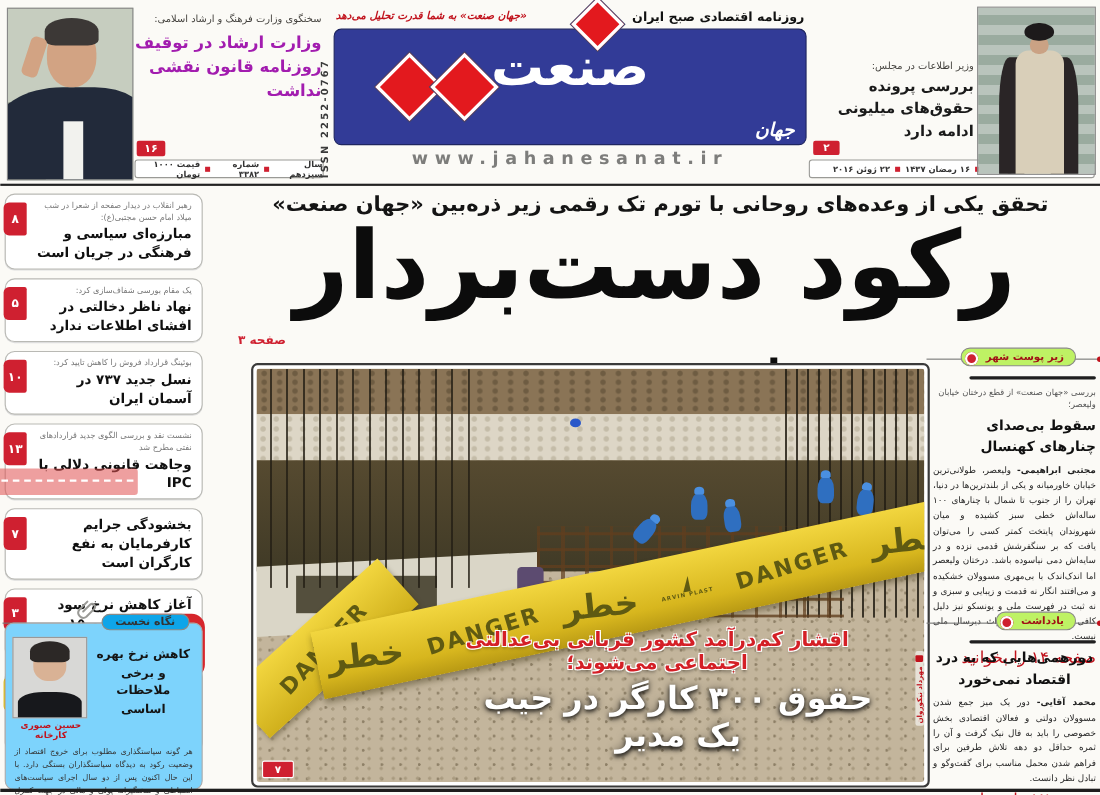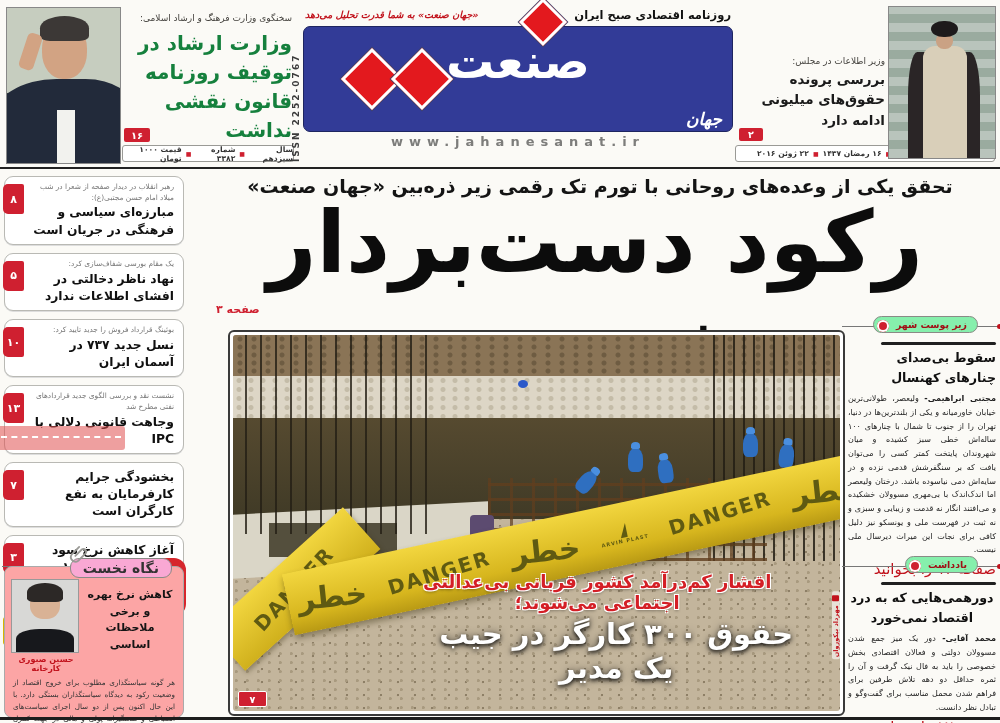--- a/index.html
+++ b/index.html
@@ -10,42 +10,42 @@
   .photo-tl{position:absolute;left:6px;top:7px;width:113px;height:155px;background:#c6cdbf;
             border:1px solid #888;overflow:hidden;}
   .ptl-chair{position:absolute;left:0;bottom:0;width:30%;height:45%;background:#3a4438;}
   .ptl-suit{position:absolute;left:-12%;bottom:-4%;width:125%;height:58%;background:#222a3a;border-radius:45% 35% 0 0;}
   .ptl-shirt{position:absolute;left:44%;bottom:0;width:16%;height:34%;background:#f2f2ee;}
   .ptl-head{position:absolute;top:9%;left:31%;width:40%;height:37%;background:#d2a383;border-radius:46%;}
   .ptl-hair{position:absolute;top:5%;left:29%;width:44%;height:16%;background:#3c3836;border-radius:50% 50% 20% 20%;}
   .ptl-hand{position:absolute;top:16%;left:14%;width:13%;height:24%;background:#d2a383;border-radius:5px;transform:rotate(18deg);}
   .story-tl{position:absolute;left:120px;top:12px;width:172px;text-align:right;}
   .story-tl .kicker{font-size:9px;color:#44423e;line-height:1.5;}
-  .story-tl .title{font-size:20px;font-weight:bold;line-height:1.45;margin-top:3px;color:#15803d;}
+  .story-tl .title{font-size:15px;font-weight:bold;line-height:1.45;margin-top:3px;color:#a21caf;}
   .badge{background:#cf2030;color:#fff;font-weight:bold;display:flex;align-items:center;justify-content:center;border-radius:2px;}
   .btl{position:absolute;left:124px;top:128px;width:26px;height:14px;font-size:10px;}
   .strip{position:absolute;border:1px solid #9a9a96;border-radius:3px;background:#fff;font-size:7.6px;
          display:flex;align-items:center;justify-content:center;gap:4px;color:#333;font-weight:bold;}
   .strip .sq{color:#cf2030;font-size:6px;}
   .info{left:122px;top:145px;width:170px;height:15px;}
   .date{left:735px;top:145px;width:258px;height:15px;}
   .issn{position:absolute;left:291px;top:52px;height:112px;writing-mode:vertical-rl;transform:rotate(180deg);
         font-size:9px;font-weight:bold;color:#3a3a3a;letter-spacing:2px;text-align:center;}
   .logo{position:absolute;left:303px;top:6px;width:430px;}
   .logo-top{display:flex;justify-content:space-between;align-items:center;height:17px;padding:0 2px;}
   .tagline{font-size:11.5px;font-weight:bold;color:#111;}
   .slogan{font-size:9.5px;font-style:italic;color:#c1121c;font-weight:bold;}
   .logo-box{position:relative;margin-top:3px;height:104px;background:#323b97;border:1px solid #1e2560;border-radius:7px;}
   .logo-main{position:absolute;left:0;right:0;top:2px;text-align:center;color:#fff;font-size:48px;font-weight:bold;line-height:1.35;}
   .logo-sub{position:absolute;right:10px;bottom:2px;color:#fff;font-size:17px;font-style:italic;font-weight:bold;}
   .diamond{position:absolute;background:#e3191e;border:3px solid #fff;box-shadow:0 0 0 1px #44446a;transform:rotate(45deg);}
   .d1{width:28px;height:28px;top:-22px;left:222px;}
   .d2{width:38px;height:38px;top:30px;left:46px;}
   .d3{width:38px;height:38px;top:30px;left:96px;}
-  .website{margin-top:2px;text-align:center;color:#7d7d7b;font-weight:bold;font-size:13px;letter-spacing:6px;}
+  .website{margin-top:2px;text-align:center;color:#7d7d7b;font-weight:bold;font-size:16px;letter-spacing:6px;}
   .story-tr{position:absolute;left:737px;top:56px;width:148px;text-align:right;}
   .story-tr .kicker{font-size:9px;color:#44423e;}
   .story-tr .title{font-size:13.5px;font-weight:bold;line-height:1.5;margin-top:3px;}
   .btr{position:absolute;left:739px;top:128px;width:24px;height:13px;font-size:9.5px;}
   .photo-tr{position:absolute;left:888px;top:6px;width:106px;height:151px;border:1px solid #888;overflow:hidden;
             background:repeating-linear-gradient(0deg,#b9c4bc 0 9px,#9aab9f 9px 18px);}
   .ptr-robe{position:absolute;left:32%;top:26%;width:42%;height:76%;background:#d9cfb9;border-radius:12px 12px 0 0;}
   .ptr-cloak-l{position:absolute;left:18%;top:30%;width:22%;height:72%;background:#2a2526;border-radius:40% 0 0 0;}
   .ptr-cloak-r{position:absolute;left:62%;top:30%;width:24%;height:72%;background:#2a2526;border-radius:0 40% 0 0;}
   .ptr-face{position:absolute;top:17%;left:44%;width:16%;height:11%;background:#caa284;border-radius:45%;}
@@ -66,23 +66,23 @@
   .sb-title{font-size:12.3px;font-weight:bold;color:#101010;line-height:1.4;margin-top:1px;}
   .redline{position:absolute;left:-8px;bottom:3px;width:72%;height:24px;background:rgba(224,80,80,.55);
            border-radius:3px;pointer-events:none;}
   .redline:before{content:"";position:absolute;left:4px;right:4px;top:10px;border-top:2px dashed #fff;}
   .sb-yellow .badge{background:#f3d013;color:#9b1b1b;border:1px solid #d9b400;}
   .mehshekan{display:block;background:#f3d013;border-radius:4px;font-size:7.6px;color:#9b1b1b;font-weight:bold;
              text-align:center;padding:1px 4px;margin-bottom:2px;}
   
   .fl-box{position:absolute;left:4px;top:556px;width:180px;height:162px;}
   .fl-corner{position:absolute;top:2px;right:-2px;width:78px;height:58px;background:#d6262c;border-radius:12px;}
-  .fl-panel{position:absolute;inset:10px 0 0 0;background:#fca5a5;border:1px solid #aaa;border-radius:8px;padding:6px 8px;}
-  .fl-tab{position:absolute;top:2px;right:12px;background:#f9a8d4;border:1px solid #8a8a86;border-radius:9px;
-          padding:1px 12px;font-size:14px;font-weight:bold;color:#333;z-index:3;}
+  .fl-panel{position:absolute;inset:10px 0 0 0;background:#7dd3fc;border:1px solid #aaa;border-radius:8px;padding:6px 8px;}
+  .fl-tab{position:absolute;top:2px;right:12px;background:#0ea5e9;border:1px solid #8a8a86;border-radius:9px;
+          padding:1px 12px;font-size:10px;font-weight:bold;color:#333;z-index:3;}
   .fl-tabline{position:absolute;top:10px;left:-2px;width:110px;border-top:1px solid #777;}
   .fl-clip{position:absolute;top:-12px;left:64px;z-index:4;}
   .fl-head{display:flex;gap:6px;margin-top:6px;}
   .fl-title{flex:1;font-size:11px;font-weight:bold;text-align:center;line-height:1.5;color:#141414;margin-top:8px;}
   .fl-photo{width:66px;}
   .fl-img{position:relative;width:66px;height:72px;background:#d8d8d6;border:1px solid #999;overflow:hidden;}
   .fl-hair{position:absolute;top:4%;left:22%;width:56%;height:26%;background:#2c2826;border-radius:50% 50% 20% 20%;}
   .fl-face{position:absolute;top:14%;left:28%;width:44%;height:40%;background:#d9b295;border-radius:45%;}
   .fl-shirt{position:absolute;bottom:-2%;left:6%;width:88%;height:34%;background:#17181c;border-radius:40% 40% 0 0;}
   .fl-cap{font-size:8px;color:#c1121c;font-weight:bold;text-align:center;margin-top:2px;}
@@ -140,21 +140,21 @@
   .credit{position:absolute;right:0;bottom:52px;writing-mode:vertical-rl;transform:rotate(180deg);
       font-size:6.5px;color:#c1121c;font-weight:bold;background:rgba(255,255,255,.6);padding:2px 0;border-radius:2px;}
   .credit-cam{display:inline-block;width:7px;height:6px;background:#c1121c;border-radius:1px;margin:2px 0;}
   
   .col{position:absolute;left:848px;width:148px;text-align:right;}
   .city-col{top:316px;}
   .note-col{top:556px;}
   .tab-row{position:relative;height:22px;margin-bottom:4px;}
   .tab-line{position:absolute;top:10px;left:-6px;right:-4px;border-top:1px solid #777;}
   .tab-line:after{content:"";position:absolute;right:-2px;top:-3px;width:5px;height:5px;background:#c1121c;border-radius:50%;}
-  .tab-pill{position:absolute;top:0;right:18px;background:#86efac;border:1px solid #8a8a86;border-radius:10px;
+  .tab-pill{position:absolute;top:0;right:18px;background:#bef264;border:1px solid #8a8a86;border-radius:10px;
       padding:2px 10px 2px 22px;font-size:9.4px;font-weight:bold;color:#a01016;z-index:2;}
   .tab-ring{position:absolute;left:3px;top:3px;width:12px;height:12px;background:#cf2030;border-radius:50%;
       box-shadow:inset 0 0 0 2px #fff,inset 0 0 0 4px #cf2030;}
   .tab-thick{width:78%;height:3px;background:#1f1f1f;border-radius:2px;margin:2px 0 0 auto;}
   .col .kicker{font-size:7.6px;color:#555;margin-top:6px;line-height:1.5;}
   .col .title{font-size:12.6px;font-weight:bold;color:#101010;line-height:1.55;margin-top:3px;}
   .note-col .title{text-align:center;}
   .col .body{font-size:8px;color:#222;text-align:justify;line-height:1.72;margin-top:4px;}
   .col .body b{font-size:8.2px;margin-top:28px;}
   .pageref{color:#c1121c;font-weight:normal;font-size:15px;margin-top:3px;}
@@ -234,21 +234,21 @@
       <div class="sb-kicker">رهبر انقلاب در دیدار صفحه از شعرا در شب میلاد امام حسن مجتبی(ع):</div>
       <div class="sb-title">مبارزه‌ای سیاسی و فرهنگی در جریان است</div>
     </div>
     <div class="sb-item">
       <div class="badge">۵</div>
       <div class="sb-kicker">یک مقام بورسی شفاف‌سازی کرد:</div>
       <div class="sb-title">نهاد ناظر دخالتی در افشای اطلاعات ندارد</div>
     </div>
     <div class="sb-item">
       <div class="badge">۱۰</div>
-      <div class="sb-kicker">بوئینگ قرارداد فروش را جدید تایید کرد:</div>
+      <div class="sb-kicker">بوئینگ قرارداد فروش را کاهش تایید کرد:</div>
       <div class="sb-title">نسل جدید ۷۳۷ در آسمان ایران</div>
     </div>
     <div class="sb-item">
       <div class="badge">۱۳</div>
       <div class="sb-kicker">نشست نقد و بررسی الگوی جدید قراردادهای نفتی مطرح شد</div>
       <div class="sb-title">وجاهت قانونی دلالی با IPC</div>
       <div class="redline"></div>
     </div>
     <div class="sb-item">
       <div class="badge">۷</div>
@@ -335,20 +335,21 @@
 
   <div class="col city-col">
     <div class="tab-row">
       <div class="tab-line"></div>
       <div class="tab-pill">
         <span class="tab-ring"></span>
         <span>زیر پوست شهر</span>
       </div>
     </div>
     <div class="tab-thick"></div>
+    <div class="kicker">بررسی «جهان صنعت» از قطع درختان خیابان ولیعصر؛</div>
     <div class="title">سقوط بی‌صدای چنارهای کهنسال</div>
     <div class="body">
       <b>مجتبی ابراهیمی-</b><span> ولیعصر، طولانی‌ترین خیابان خاورمیانه و یکی از بلندترین‌ها در دنیا، تهران را از جنوب تا شمال با چنارهای ۱۰۰ ساله‌اش خطی سبز کشیده و میان شهروندان پایتخت کمتر کسی را می‌توان یافت که بر سنگفرشش قدمی نزده و در سایه‌اش دمی نیاسوده باشد. درختان ولیعصر اما اندک‌اندک با بی‌مهری مسوولان خشکیده و می‌افتند انگار نه قدمت و زیبایی و سبزی و نه ثبت در فهرست ملی و یونسکو نیز دلیل کافی برای نجات این میراث دیرسال ملی نیست.</span>
     </div>
     <div class="pageref">صفحه ۱۴ را بخوانید</div>
   </div>
 
   <div class="col note-col">
     <div class="tab-row">
       <div class="tab-line"></div>

